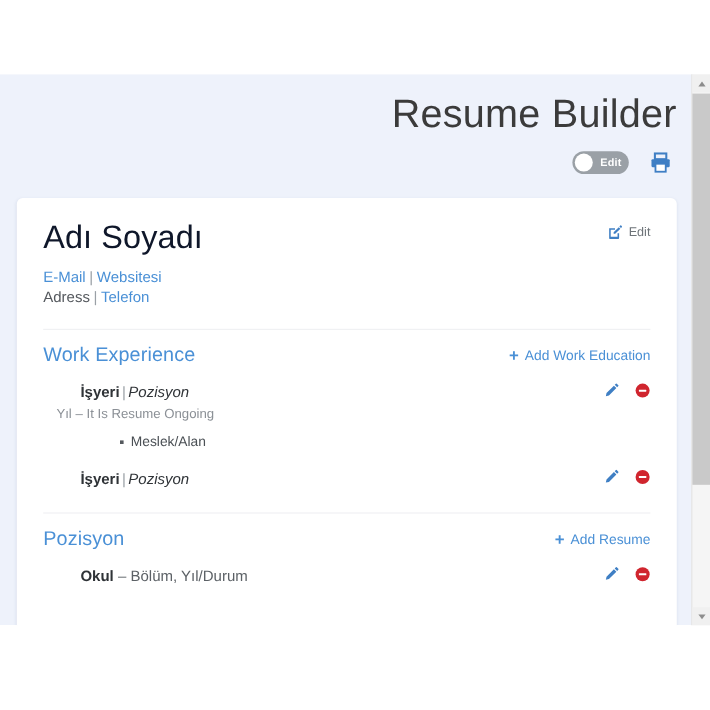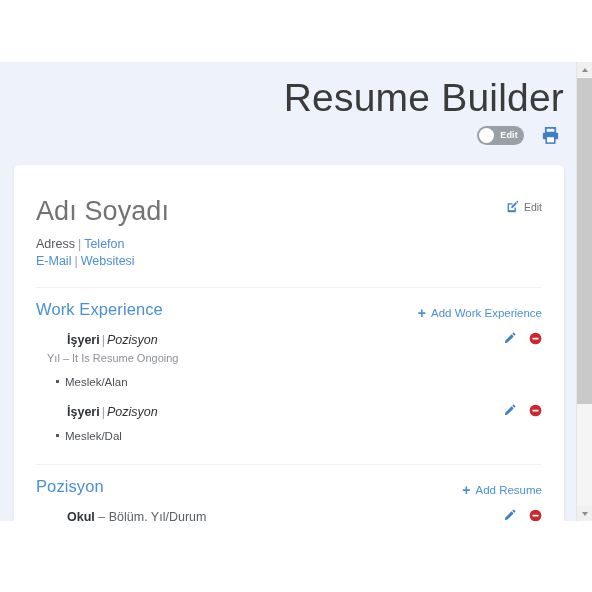--- a/index.html
+++ b/index.html
@@ -96,21 +96,21 @@
     position: absolute;
     left: 0;
     top: 0;
     width: 578px;
     height: 100px;
   }
   #app-title {
     position: absolute;
     right: 14px;
     top: 14px;
-    font-size: 39px;
+    font-size: 33px;
     font-weight: 400;
     color: #3b3b3b;
     letter-spacing: 0.2px;
     white-space: nowrap;
   }
   #header-controls {
     position: absolute;
     right: 18px;
     top: 64px;
     display: flex;
@@ -165,23 +165,23 @@
     box-shadow: 0 1px 3px rgba(40,60,110,0.10);
     box-sizing: border-box;
     padding: 18px 22px 10px 22px;
   }
 
   
   #personal-block { position: relative; }
   #person-name {
     font-size: 27px;
     font-weight: 400;
-    color: #737373;
+    color: #0f172a;
     line-height: 1.15;
-    margin: 13px 0 9px 0;
+    margin: 0 0 9px 0;
     letter-spacing: 0.1px;
   }
   .contact-line {
     font-size: 12.5px;
     line-height: 17px;
     color: #555a5f;
     white-space: nowrap;
   }
   .contact-line .sep {
     color: #9aa0a6;
@@ -211,21 +211,21 @@
   
   .section { position: relative; }
   .section-divider {
     border: 0;
     border-top: 1px solid #f0f1f3;
     margin: 17px 0 0 0;
   }
   .section-head {
     position: relative;
     display: flex;
-    align-items: flex-end;
+    align-items: center;
     justify-content: space-between;
     padding-top: 12px;
     padding-bottom: 2px;
   }
   .section-title {
     font-size: 16.5px;
     color: #4a90d6;
     font-weight: 400;
     letter-spacing: 0.1px;
   }
@@ -268,20 +268,21 @@
   .entry-bullets {
     margin: 8px 0 0 0;
     padding: 0 0 0 18px;
     list-style: none;
   }
   .entry-bullets li {
     position: relative;
     font-size: 11.5px;
     color: #4b5055;
     line-height: 16px;
+    margin-left: 44px;
   }
   .entry-bullets li:before {
     content: "";
     position: absolute;
     left: -9px;
     top: 6px;
     width: 3px;
     height: 3px;
     background: #55595e;
   }
@@ -323,44 +324,44 @@
       </div>
     </div>
 
     <div id="resume-card">
 
       <div id="personal-block">
 
         <div id="person-name">Adı Soyadı</div>
 
         <div class="contact-line">
+          <span class="contact-link">E-Mail</span><span class="sep">|</span><span class="contact-link">Websitesi</span>
+        </div>
+
+        <div class="contact-line">
           <span class="contact-plain">Adress</span><span class="sep">|</span><span class="contact-link">Telefon</span>
-        </div>
-
-        <div class="contact-line">
-          <span class="contact-link">E-Mail</span><span class="sep">|</span><span class="contact-link">Websitesi</span>
         </div>
 
         <div id="personal-edit">
           <svg width="13" height="13" viewBox="0 0 16 16">
             <path d="M2 4h6v1.6H3.6v7.0h7.0V9.2H12.2V14A0.9 0.9 0 0 1 11.3 15H2.7A0.9 0.9 0 0 1 2 14.1V4z" fill="#3f7fc4"></path>
             <path d="M14.4 1.2 15 1.8a0.7 0.7 0 0 1 0 1l-0.9 0.9-1.6-1.6 0.9-0.9a0.7 0.7 0 0 1 1 0zM11.9 2.8l1.6 1.6-5.3 5.3H6.6V8.1z" fill="#3f7fc4"></path>
           </svg>
           <span class="lbl">Edit</span>
         </div>
       </div>
 
       <div class="section">
         <hr class="section-divider">
 
         <div class="section-head">
           <span class="section-title">Work Experience</span>
           <span class="section-add">
             <span class="plus">+</span>
-            <span>Add Work Experience</span>
+            <span>Add Work Education</span>
           </span>
         </div>
 
         <div class="entry">
           <div class="entry-title">
             <span class="org">İşyeri</span><span class="bar">|</span><span class="role">Pozisyon</span>
           </div>
           <div class="entry-meta">Yıl – It Is Resume Ongoing</div>
           <ul class="entry-bullets">
             <li>Meslek/Alan</li>
@@ -373,23 +374,20 @@
               <circle cx="8" cy="8" r="7.2" fill="#d0252e"></circle>
               <rect x="4.2" y="7" width="7.6" height="2.1" rx="0.4" fill="#ffffff"></rect>
             </svg>
           </div>
         </div>
 
         <div class="entry">
           <div class="entry-title">
             <span class="org">İşyeri</span><span class="bar">|</span><span class="role">Pozisyon</span>
           </div>
-          <ul class="entry-bullets">
-            <li>Meslek/Dal</li>
-          </ul>
           <div class="entry-actions">
             <svg class="act" width="13" height="13" viewBox="0 0 16 16">
               <path d="M13.5 0.9 15.1 2.5a0.6 0.6 0 0 1 0 0.9l-1.2 1.2-2.5-2.5L12.6 0.9a0.6 0.6 0 0 1 0.9 0zM10.6 2.9l2.5 2.5-7.6 7.6-3.2 0.7 0.7-3.2z" fill="#3f7fc4"></path>
             </svg>
             <svg class="act" width="13" height="13" viewBox="0 0 16 16">
               <circle cx="8" cy="8" r="7.2" fill="#d0252e"></circle>
               <rect x="4.2" y="7" width="7.6" height="2.1" rx="0.4" fill="#ffffff"></rect>
             </svg>
           </div>
         </div>

